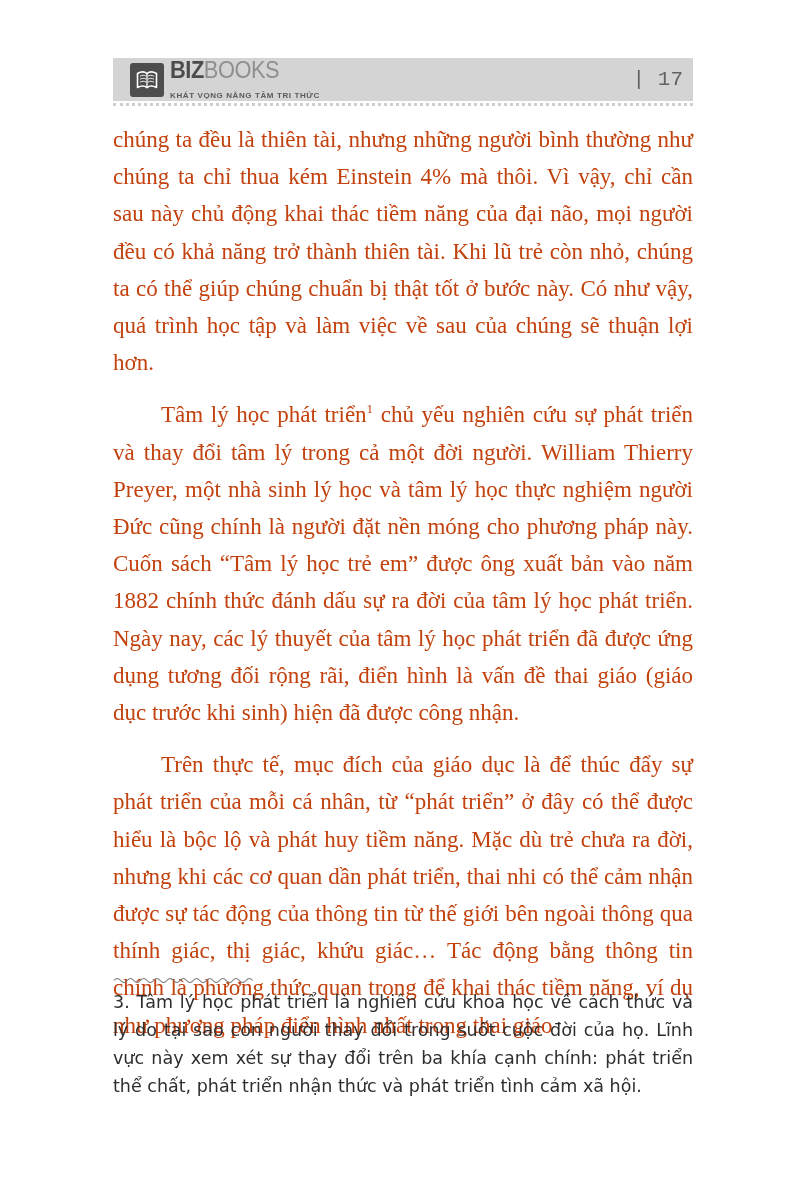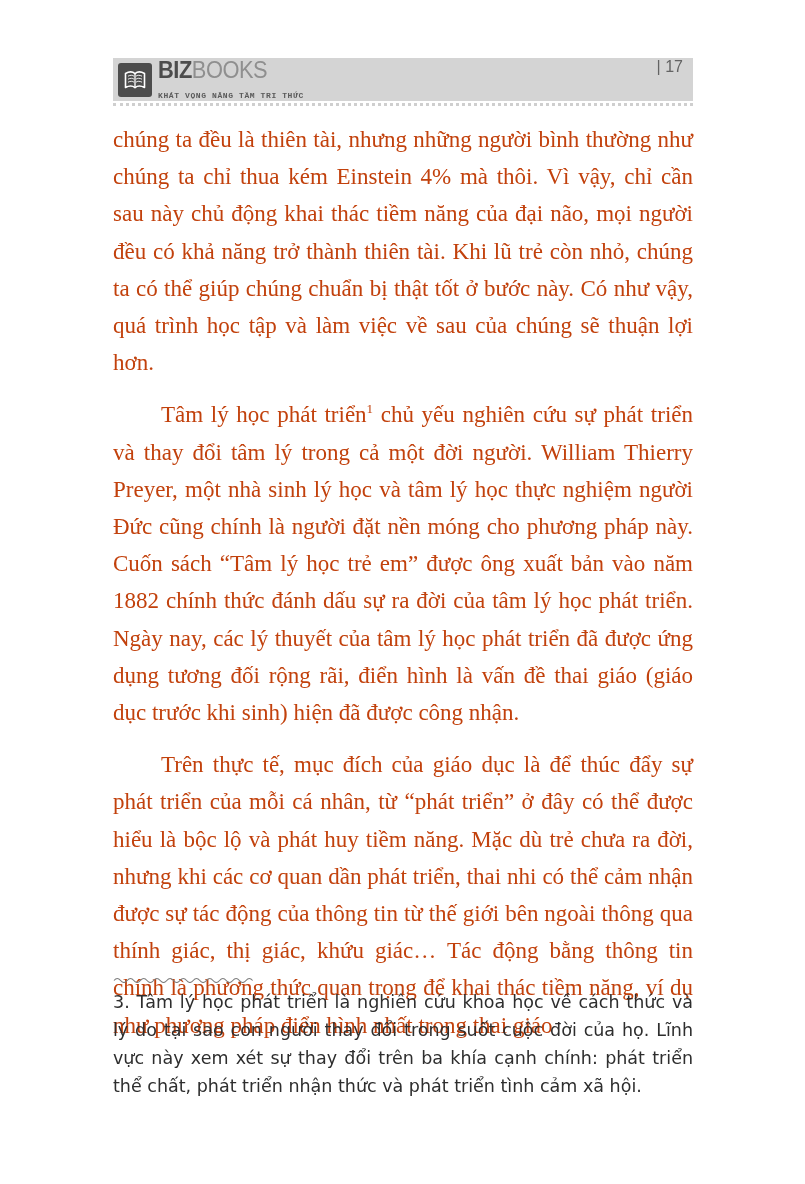--- a/index.html
+++ b/index.html
@@ -15,22 +15,23 @@
 
   
   .page-header {
     position: absolute;
     left: 113px;
     top: 58px;
     width: 580px;
     height: 43px;
     background: #d4d4d4;
     display: flex;
+    align-items: center;
     justify-content: space-between;
-    padding: 0 10px 0 5px;
+    padding: 0 10px 0 17px;
   }
   .perforation {
     position: absolute;
     left: 113px;
     top: 103px;
     width: 580px;
     height: 0;
     border-bottom: 3px dotted #cfcfcf;
   }
   .logo-group { display: flex; align-items: center; gap: 6px; }
@@ -47,31 +48,31 @@
     font-size: 23px;
     letter-spacing: -0.5px;
     line-height: 23px;
     transform: scaleX(0.95);
     transform-origin: left center;
     white-space: nowrap;
   }
   .brand-biz   { font-weight: 700; color: #4c4c4c; }
   .brand-books { font-weight: 400; color: #8f8f8f; }
   .brand-tagline {
-    font-family: Liberation Mono, monospace;
+    font-family: Liberation Sans, sans-serif;
     font-size: 8px;
     font-weight: 700;
     color: #5a5a5a;
     letter-spacing: 0.6px;
     margin-top: 10px;
     white-space: nowrap;
   }
   .page-number {
-    font-family: Liberation Sans, sans-serif;
-    font-size: 16px;
+    font-family: Liberation Mono, monospace;
+    font-size: 21px;
     color: #636363;
     font-weight: 400;
     white-space: pre;
   }
 
   
   .page-body {
     position: absolute;
     left: 113px;
     top: 121px;

